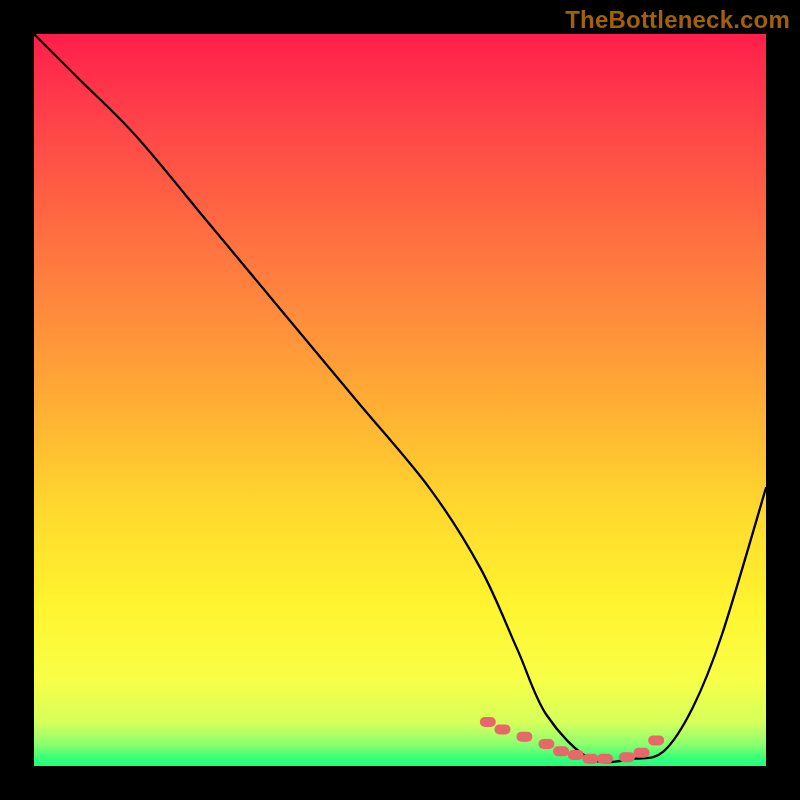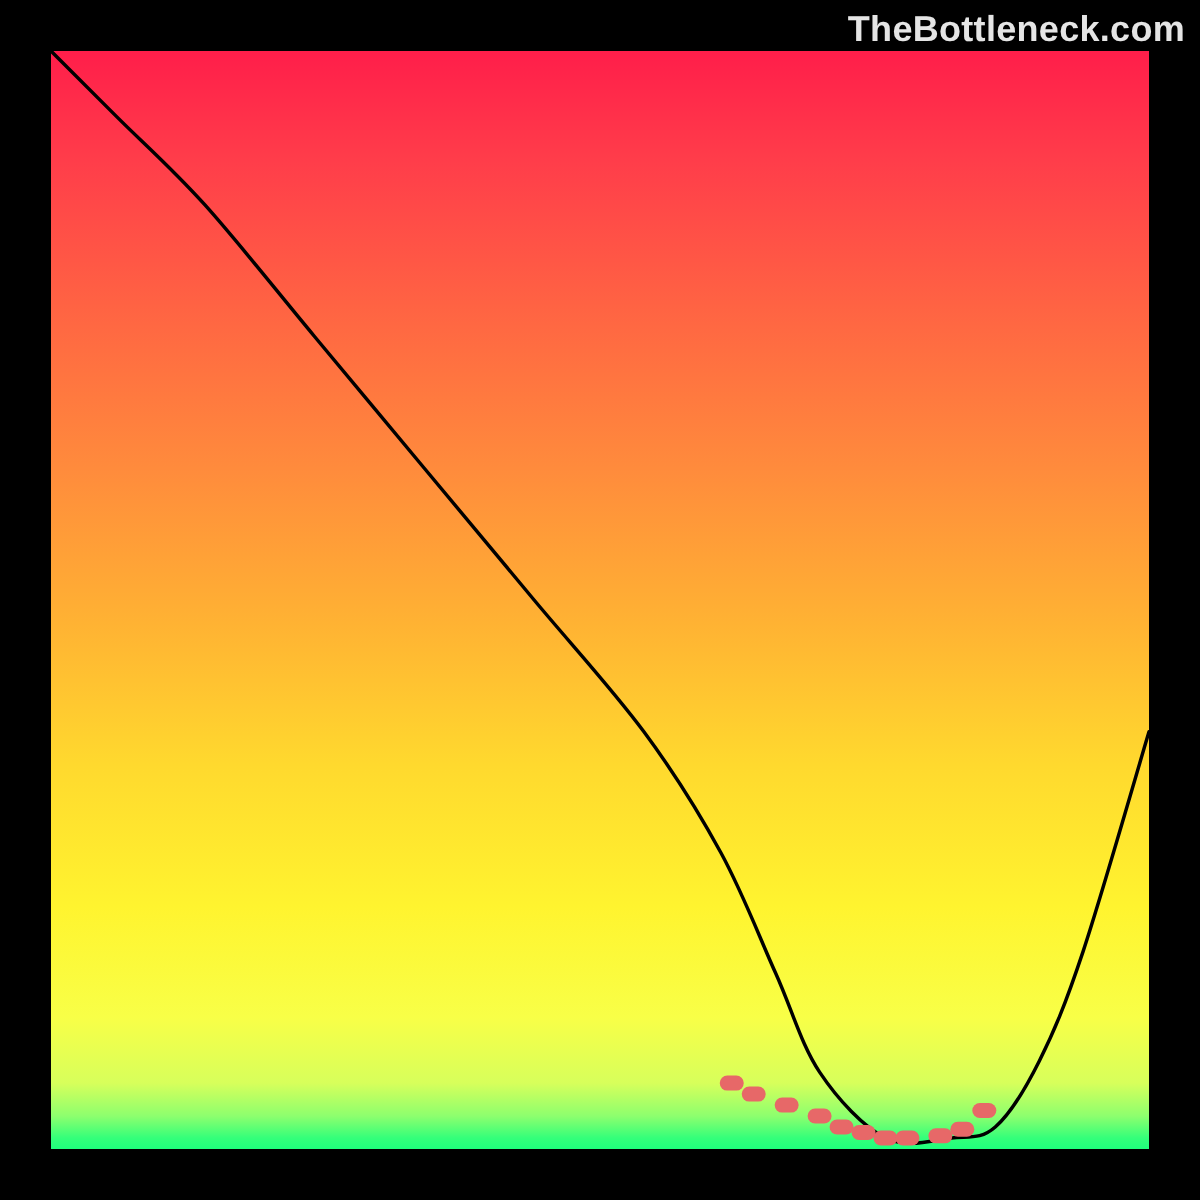--- a/index.html
+++ b/index.html
@@ -31,21 +31,21 @@
       #34ff7a 99%,
       #1fff7c 100%
     );
   }
   .watermark {
     position: absolute;
     top: 6px;
     right: 10px;
     font-size: 24px;
     font-weight: 600;
-    color: #e5e5e5;
+    color: #a16207;
     letter-spacing: 0.2px;
   }
   svg.curve {
     position: absolute;
     left: 0;
     top: 0;
     width: 732px;
     height: 732px;
   }
 </style>

